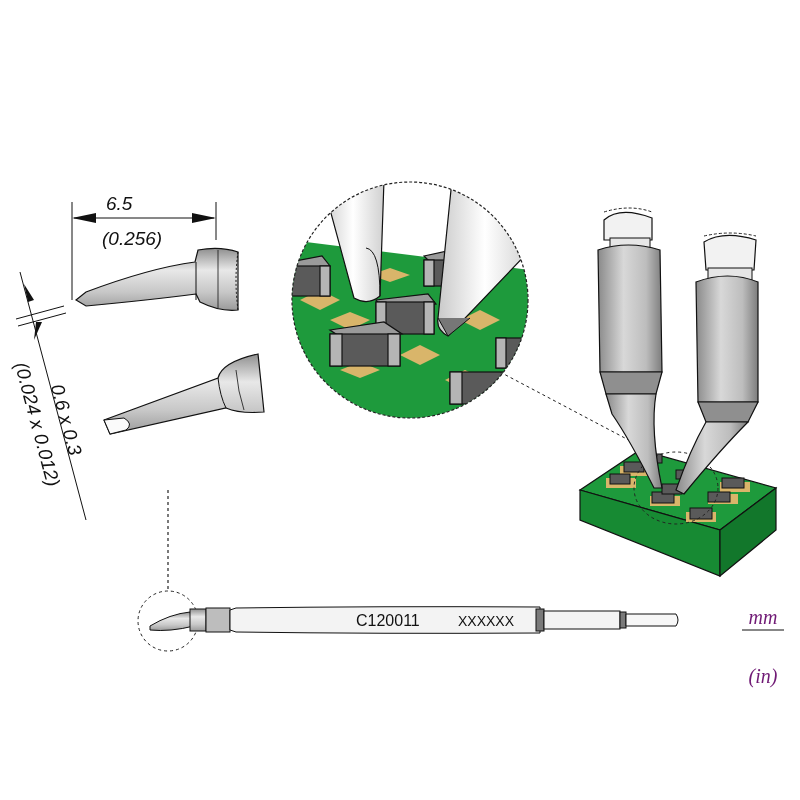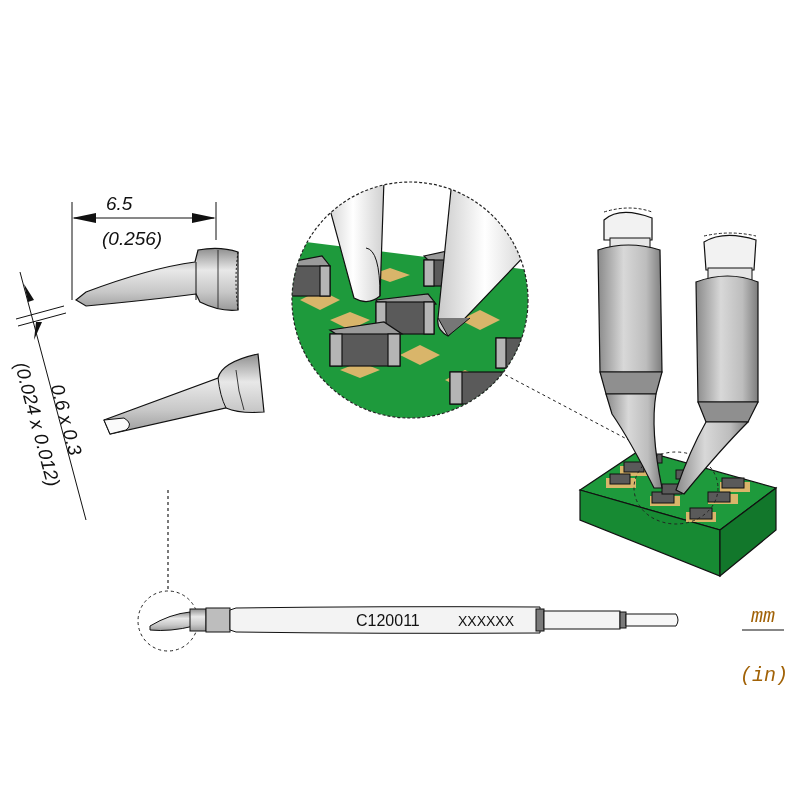--- a/index.html
+++ b/index.html
@@ -1,20 +1,20 @@
 <!DOCTYPE html>
 <html><head>
 <meta charset="utf-8">
 <style>
   html, body { margin: 0; padding: 0; background: #ffffff; }
   body { width: 800px; height: 800px; position: relative; overflow: hidden; font-family: "Liberation Sans", sans-serif; }
   .abs { position: absolute; }
   .dim-text { font-family: "Liberation Sans", sans-serif; font-style: italic; color: #111; font-size: 19px; line-height: 20px; }
   .label { font-family: "Liberation Sans", sans-serif; font-size: 16px; color: #111; }
-  .unit { font-family: Liberation Mono, monospace; font-style: italic; font-size: 20px; color: #a16207; line-height: 22px; text-align: center; }
+  .unit { font-family: Liberation Serif, serif; font-style: italic; font-size: 20px; color: #701a75; line-height: 22px; text-align: center; }
   svg { position: absolute; left: 0; top: 0; }
 </style>
 </head>
 <body>
 
 <svg width="800" height="800" viewBox="0 0 800 800">
   <defs>
     <linearGradient id="metal" x1="0" y1="0" x2="0" y2="1">
       <stop offset="0" stop-color="#8f8f8f"></stop>
       <stop offset="0.35" stop-color="#e8e8e8"></stop>

